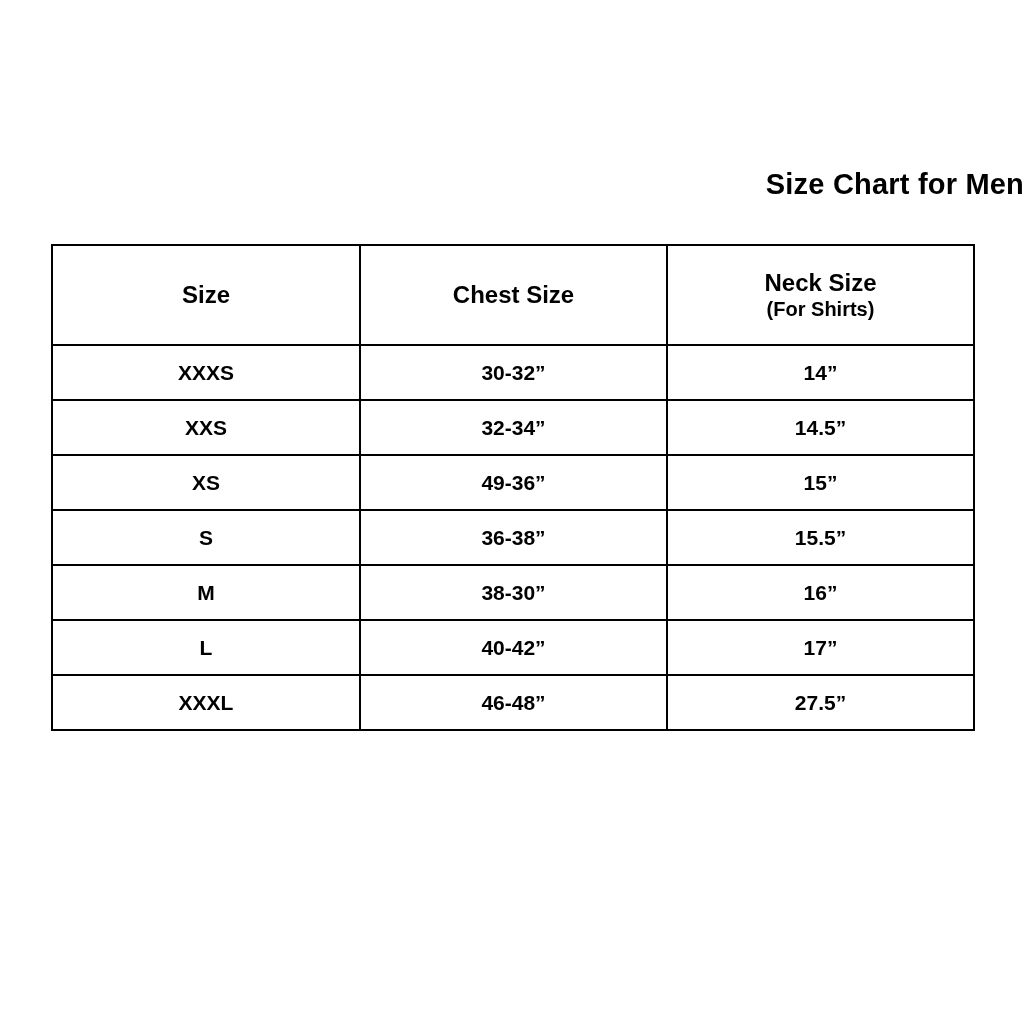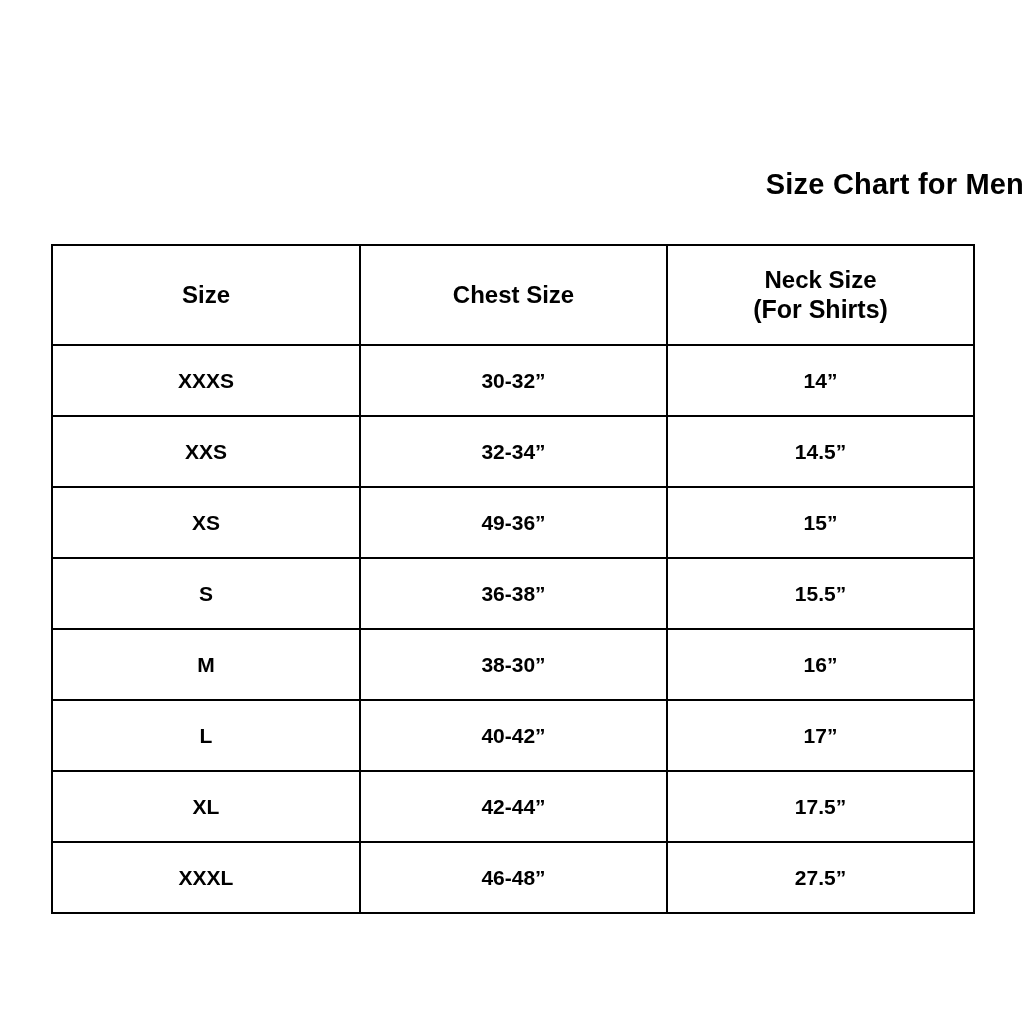--- a/index.html
+++ b/index.html
@@ -48,27 +48,27 @@
     color: #000000;
   }
   .size-table thead th {
     height: 98px;
     font-size: 24px;
     line-height: 1.22;
     padding: 0;
   }
   .size-table thead th .sub {
     display: block;
-    font-size: 25px;
+    font-size: 20px;
     font-weight: bold;
   }
   .size-table tbody td {
     height: 53px;
     font-size: 21px;
-    padding: 8px;
+    padding: 0;
   }
   .col-size { width: 308px; }
   .col-chest { width: 307px; }
   .col-neck { width: 307px; }
 </style>
 </head>
 <body>
 
 <div class="page">
 
@@ -119,25 +119,20 @@
         <td>M</td>
         <td>38-30”</td>
         <td>16”</td>
       </tr>
       <tr>
         <td>L</td>
         <td>40-42”</td>
         <td>17”</td>
       </tr>
       <tr>
-        <td>XL</td>
-        <td>42-44”</td>
-        <td>17.5”</td>
-      </tr>
-      <tr>
         <td>XXXL</td>
         <td>46-48”</td>
         <td>27.5”</td>
       </tr>
     </tbody>
   </table>
 
 </div>
 
 </body></html>

